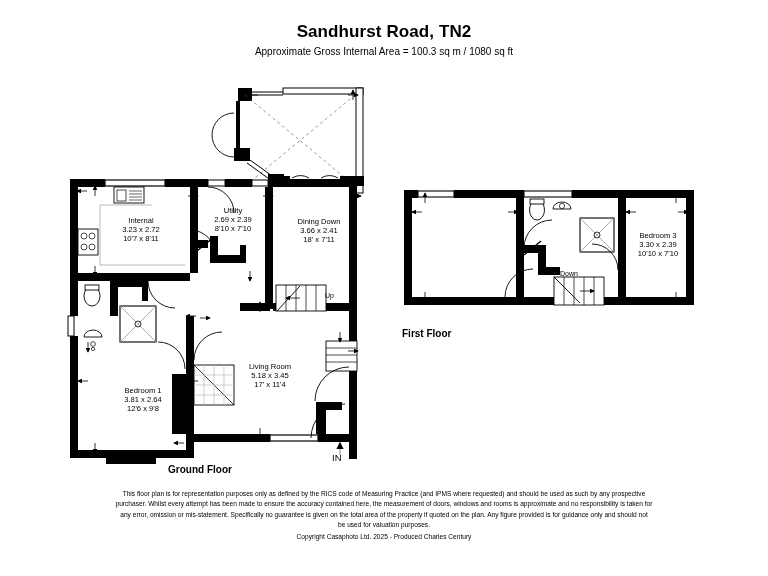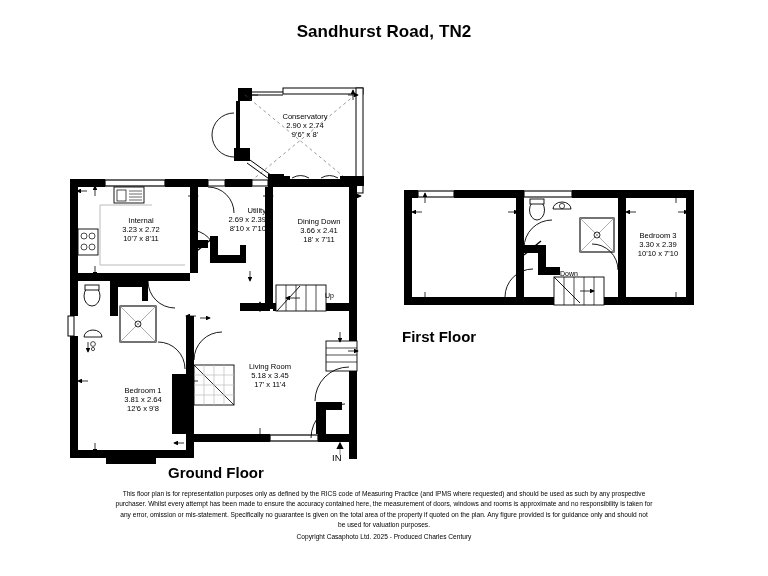--- a/index.html
+++ b/index.html
@@ -19,37 +19,38 @@
   .hdr-title{font-size:17px;font-weight:bold;letter-spacing:0.1px;margin-top:22px;line-height:20px;}
   .hdr-sub{font-size:10px;margin-top:4px;line-height:12px;}
 
   
   .stage{position:absolute;left:0;top:0;width:768px;height:576px;}
   svg.plan{position:absolute;left:0;top:0;}
 
   
   .rlabel{position:absolute;text-align:center;font-size:7.6px;line-height:9.2px;white-space:nowrap;}
   .rlabel .n{display:block;}
-  .floorlabel{position:absolute;font-size:15px;font-weight:bold;}
+  .floorlabel{position:absolute;font-size:10px;font-weight:bold;}
   .tinylabel{position:absolute;font-size:7px;line-height:8px;}
   .inlabel{position:absolute;font-size:9.5px;}
 
   
   .disc{position:absolute;left:40px;top:489px;width:688px;text-align:center;
         font-size:6.6px;line-height:10.4px;}
   .disc p{margin:0;}
   .disc .cp{margin-top:1px;}
 </style>
 </head>
 <body>
 
 <div id="page">
 
   <div class="hdr">
     <div class="hdr-title">Sandhurst Road, TN2</div>
+    <div class="hdr-sub">Approximate Gross Internal Area = 100.3 sq m / 1080 sq ft</div>
   </div>
 
   <div class="stage">
   <svg class="plan" width="768" height="576" viewBox="0 0 768 576">
     <defs>
       <marker id="ar" markerWidth="6" markerHeight="6" refX="5" refY="3" orient="auto">
         <path d="M0,0 L6,3 L0,6 z" fill="#000"></path>
       </marker>
     </defs>
 
@@ -310,33 +311,28 @@
         <path d="M425,292 L425,302" stroke="#000" stroke-width="0.8" marker-end="url(#ar)"></path>
         <path d="M636,212 L626,212" stroke="#000" stroke-width="0.8" marker-end="url(#ar)"></path>
         <path d="M678,212 L688,212" stroke="#000" stroke-width="0.8" marker-end="url(#ar)"></path>
         <path d="M676,203 L676,193" stroke="#000" stroke-width="0.8" marker-end="url(#ar)"></path>
         <path d="M676,292 L676,302" stroke="#000" stroke-width="0.8" marker-end="url(#ar)"></path>
       </g>
     </g>
   </svg>
   </div>
 
-  <div class="rlabel" style="left:255px;top:112px;width:100px;">
-    <span class="n">Conservatory</span>
-    <span class="n">2.90 x 2.74</span>
-    <span class="n">9'6" x 8'</span>
-  </div>
 
   <div class="rlabel" style="left:93px;top:216px;width:96px;">
     <span class="n">Internal</span>
     <span class="n">3.23 x 2.72</span>
     <span class="n">10'7 x 8'11</span>
   </div>
 
-  <div class="rlabel" style="left:188px;top:206px;width:78px;text-align:right;">
+  <div class="rlabel" style="left:194px;top:206px;width:78px;">
     <span class="n">Utility</span>
     <span class="n">2.69 x 2.39</span>
     <span class="n">8'10 x 7'10</span>
   </div>
 
   <div class="rlabel" style="left:272px;top:217px;width:94px;">
     <span class="n">Dining Down</span>
     <span class="n">3.66 x 2.41</span>
     <span class="n">18' x 7'11</span>
   </div>

